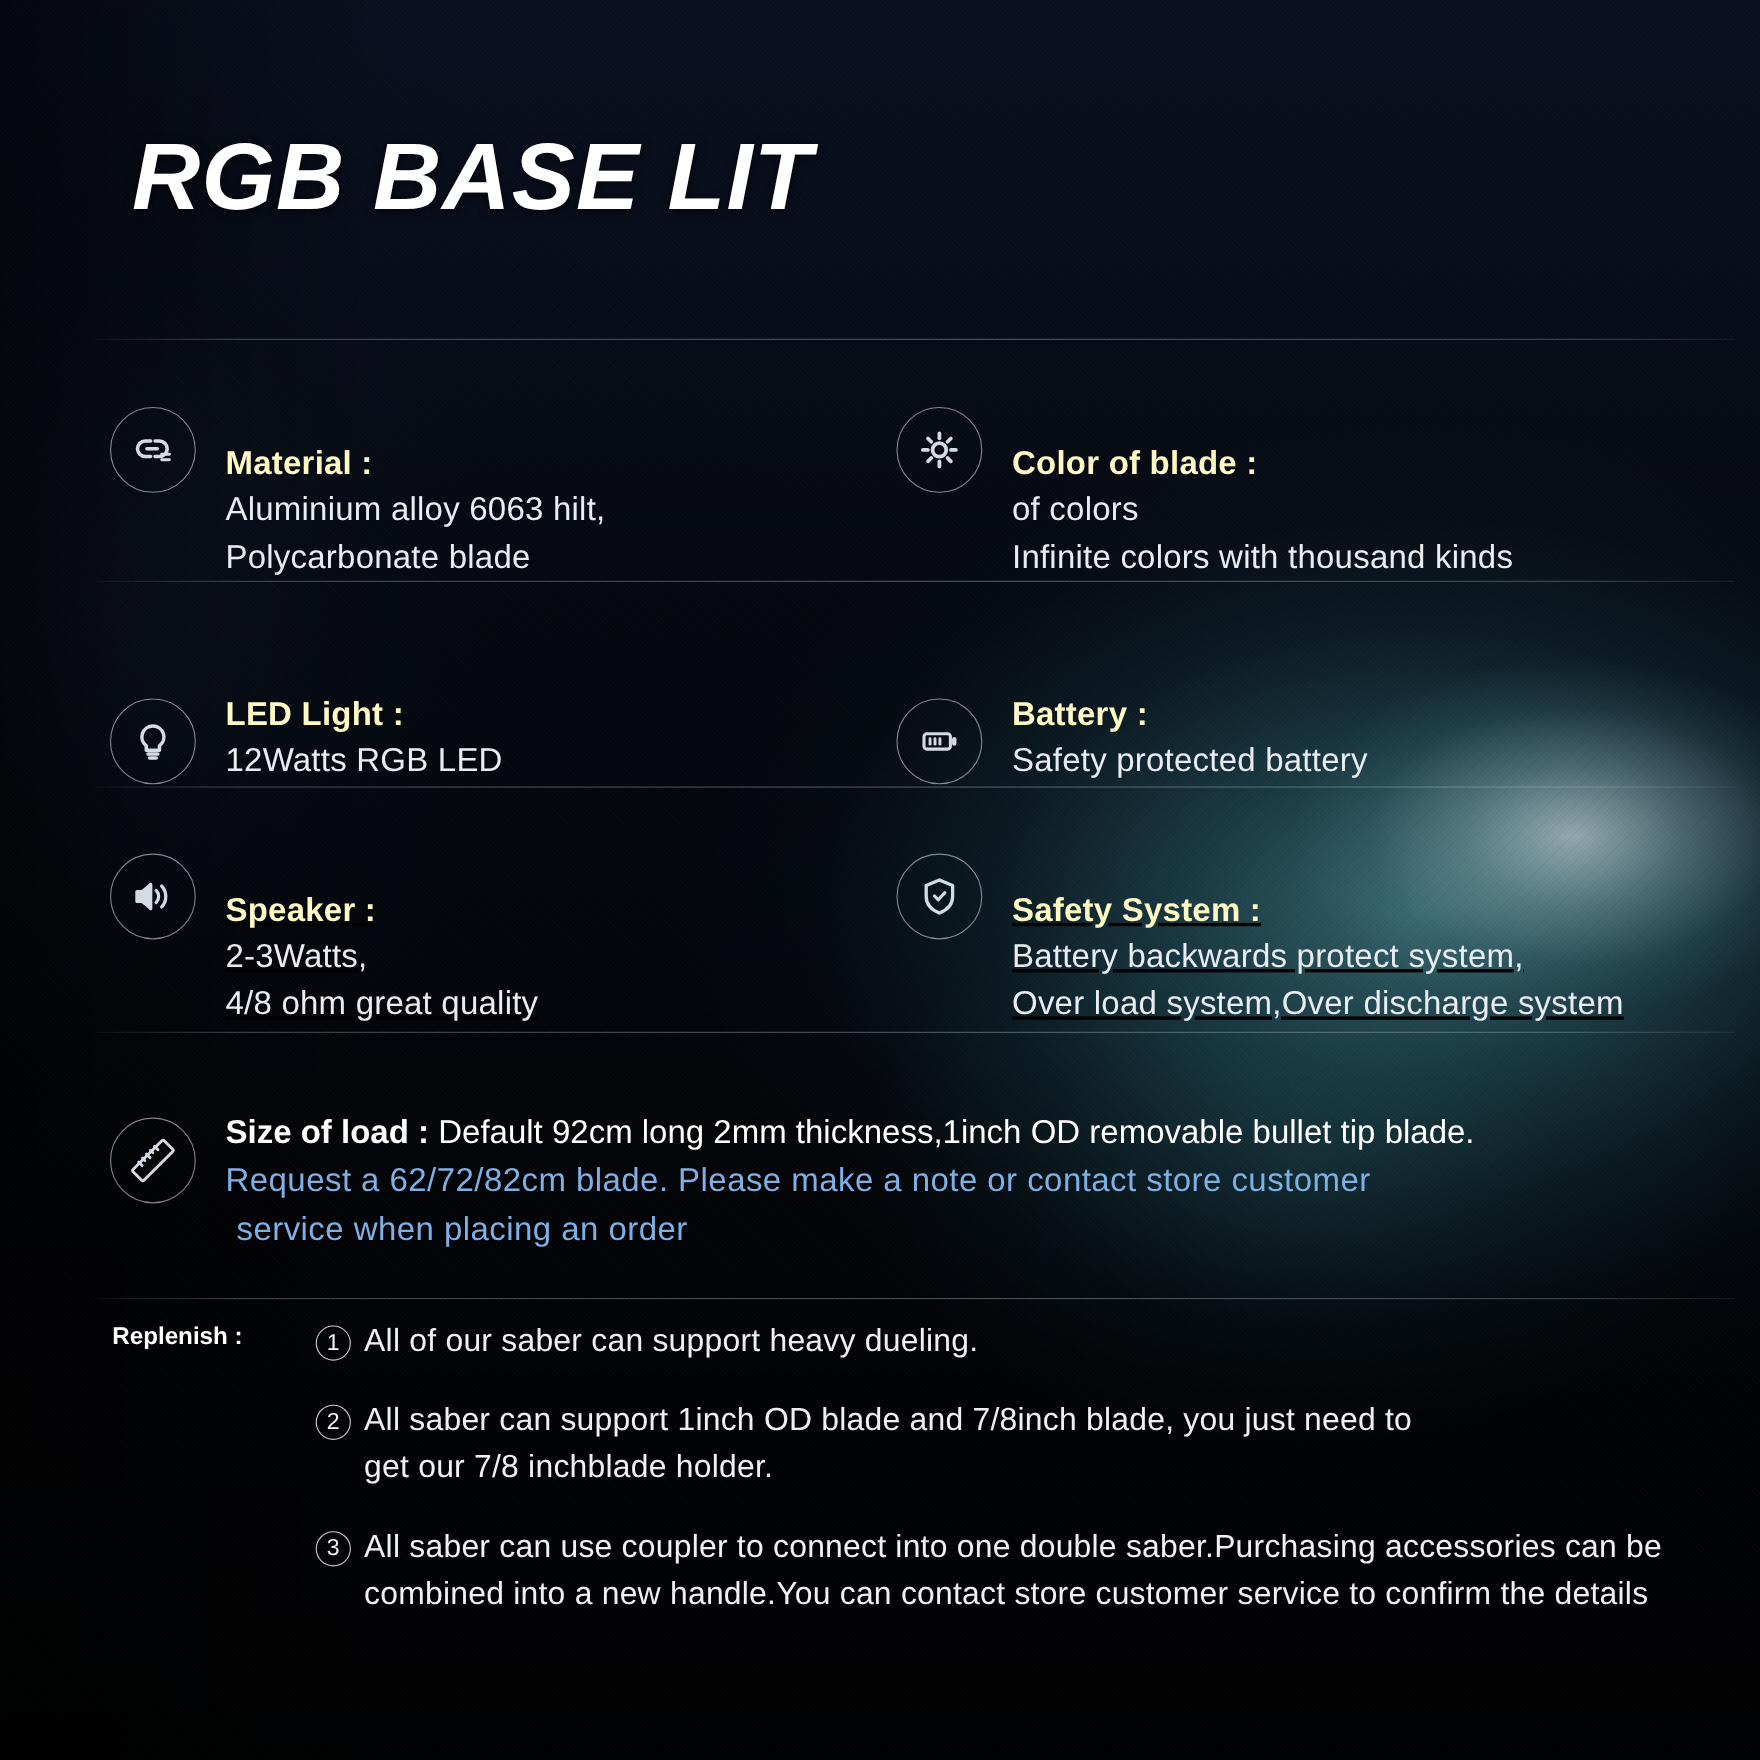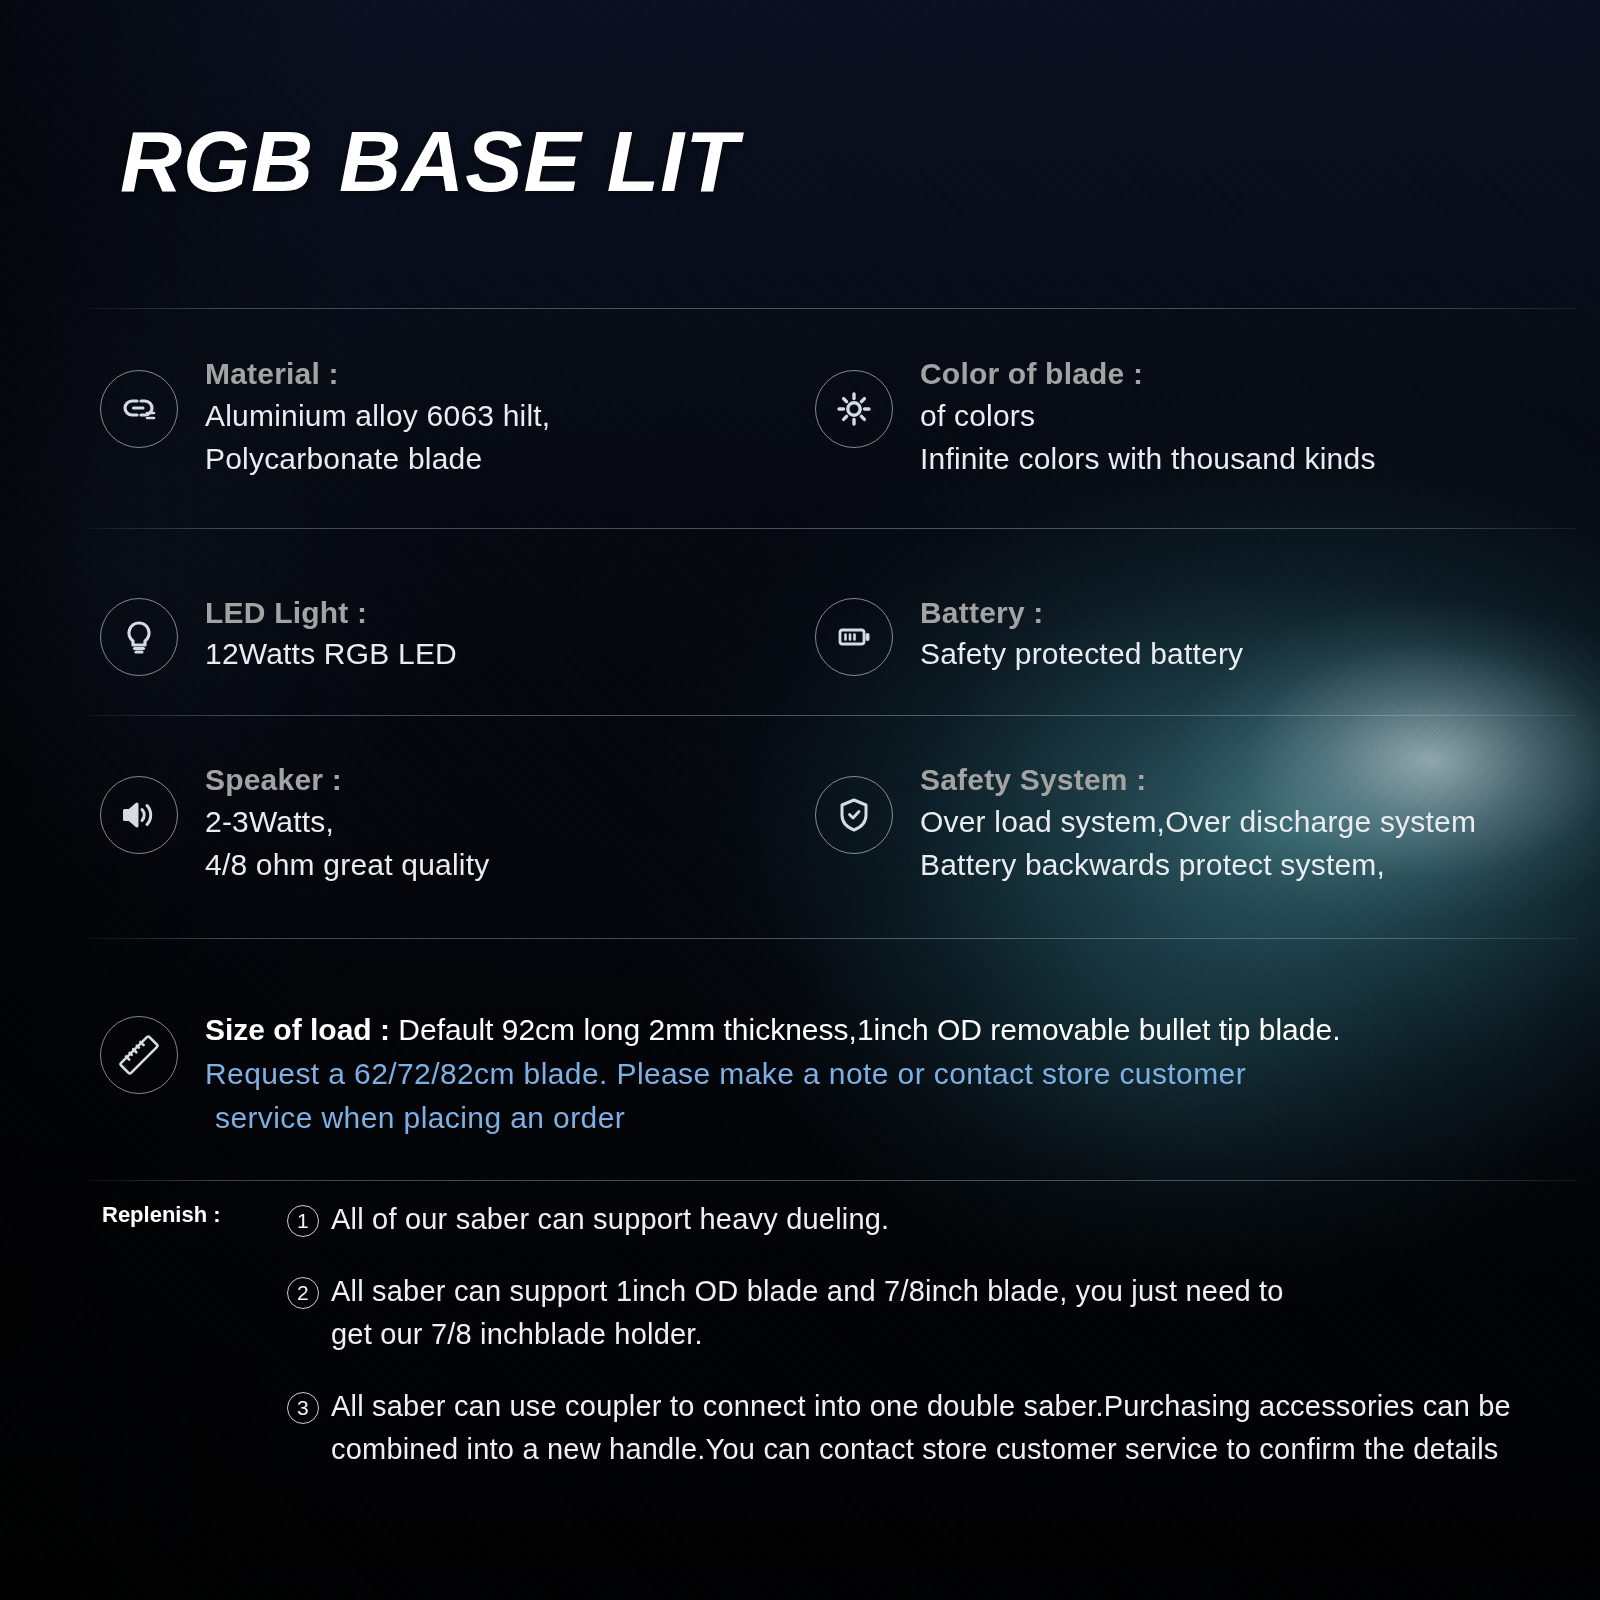--- a/index.html
+++ b/index.html
@@ -106,41 +106,42 @@
   .divider.d4 { top:938px; }
   .divider.d5 { top:1180px; }
 
   
   .cell { position:absolute; display:flex; align-items:flex-start; }
   .cell.left  { left:68px;  width:700px; }
   .cell.right { left:783px; width:790px; }
 
   .row1 { top:352px; }
   .row2 { top:580px;align-items:flex-end; }
-  .row3 { top:758px; }
+  .row3 { top:758px;text-decoration:underline; }
 
   .ico {
     flex:0 0 auto;
     width:78px; height:78px;
     border-radius:50%;
     border:1.6px solid rgba(205,214,222,0.62);
     display:flex; align-items:center; justify-content:center;
     margin-top:18px;
   }
   .ico svg { display:block; }
 
   .txt { margin-left:27px; padding-top:2px; }
 
   .ftitle {
     font-size:30px;
     font-weight:700;
-    color:#a3a3a3;
+    color:#fef9c3;
     line-height:1.32;
     letter-spacing:.2px;
     white-space:nowrap;
+    margin-top:48px;
   }
   .fbody {
     font-size:30px;
     font-weight:400;
     color:#e9edf1;
     line-height:1.46;
     letter-spacing:.2px;
     white-space:nowrap;
   }
 
@@ -309,22 +310,22 @@
 
     <div class="cell right row3">
       <div class="ico">
         <svg width="44" height="44" viewBox="0 0 44 44" fill="none" stroke="#d4dbe2" stroke-width="3" stroke-linecap="round" stroke-linejoin="round">
           <path d="M22 7 L34 12 L34 22 c0 8 -5.5 12.5 -12 15 c-6.5 -2.5 -12 -7 -12 -15 L10 12 Z"></path>
           <path d="M17.5 21.5 L21 25 L27 18.5" stroke-width="2.8"></path>
         </svg>
       </div>
       <div class="txt">
         <div class="ftitle">Safety System :</div>
+        <div class="fbody">Battery backwards protect system,</div>
         <div class="fbody">Over load system,Over discharge system</div>
-        <div class="fbody">Battery backwards protect system,</div>
       </div>
     </div>
 
     <div id="size-block">
       <div class="ico">
         <svg width="44" height="44" viewBox="0 0 44 44" fill="none" stroke="#d4dbe2" stroke-width="2.6" stroke-linecap="round" stroke-linejoin="round">
           <rect x="2" y="15" width="40" height="14" rx="1.8" transform="rotate(-45 22 22)"></rect>
           <path d="M16.2 16.2 L19.4 19.4"></path>
           <path d="M19.8 12.6 L21.9 14.7"></path>
           <path d="M12.6 19.8 L14.7 21.9"></path>

